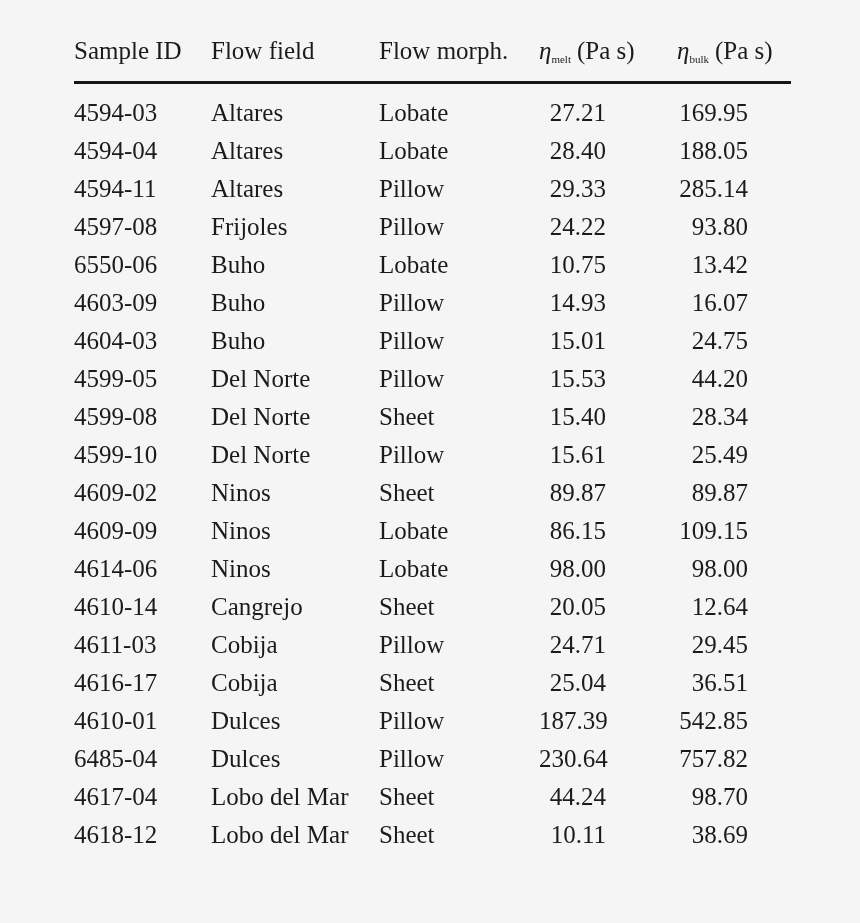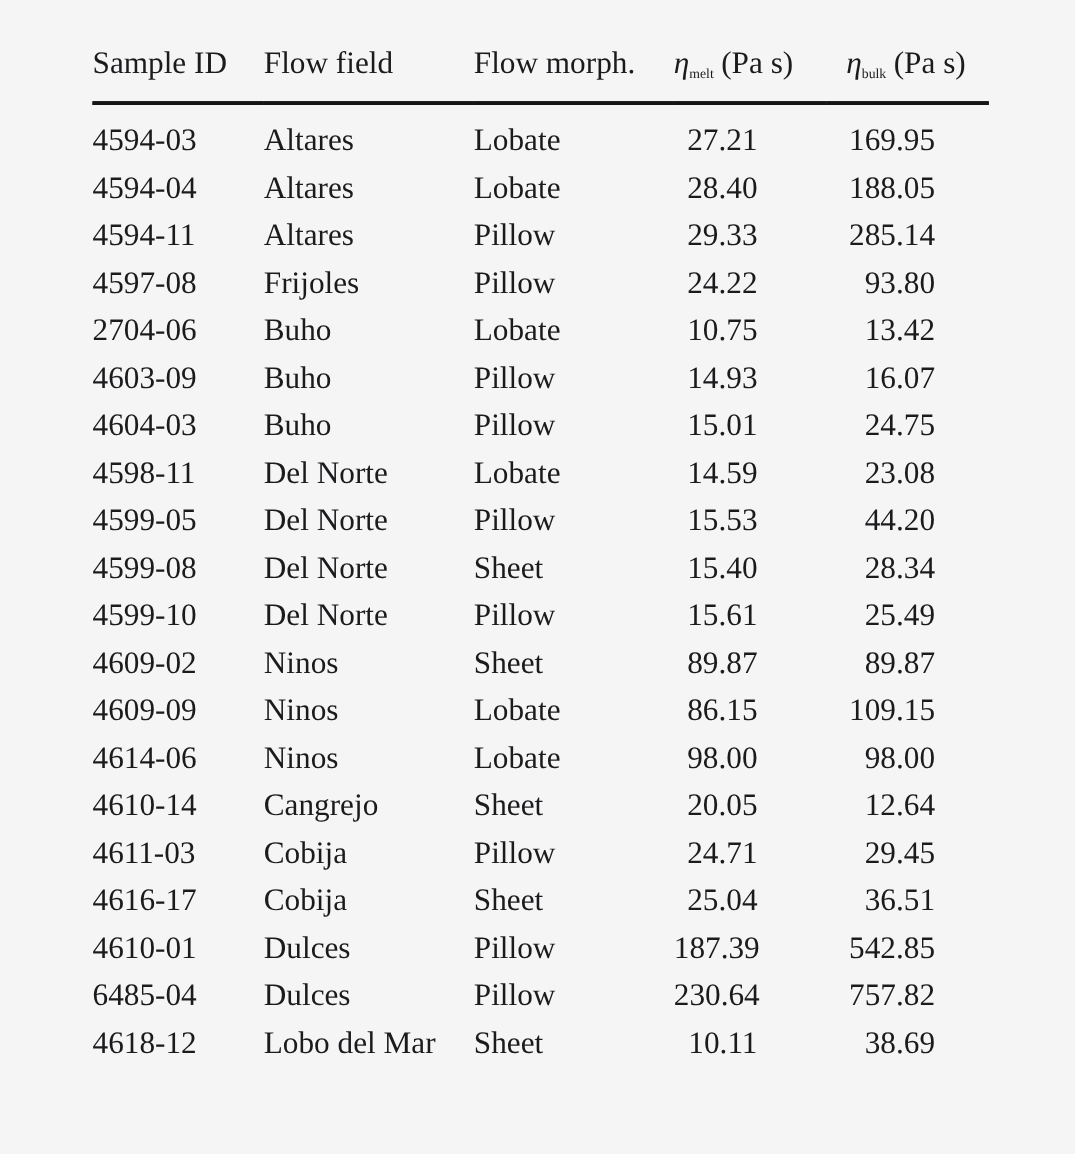--- a/index.html
+++ b/index.html
@@ -108,48 +108,41 @@
     <td class="num5">285.14</td>
   </tr>
         <tr>
     <td>4597-08</td>
     <td>Frijoles</td>
     <td>Pillow</td>
     <td class="num4">24.22</td>
     <td class="num5">93.80</td>
   </tr>
         <tr>
-    <td>2704-06</td>
+    <td>6550-06</td>
     <td>Buho</td>
     <td>Lobate</td>
     <td class="num4">10.75</td>
     <td class="num5">13.42</td>
   </tr>
         <tr>
     <td>4603-09</td>
     <td>Buho</td>
     <td>Pillow</td>
     <td class="num4">14.93</td>
     <td class="num5">16.07</td>
   </tr>
         <tr>
     <td>4604-03</td>
     <td>Buho</td>
     <td>Pillow</td>
     <td class="num4">15.01</td>
     <td class="num5">24.75</td>
   </tr>
         <tr>
-    <td>4598-11</td>
-    <td>Del Norte</td>
-    <td>Lobate</td>
-    <td class="num4">14.59</td>
-    <td class="num5">23.08</td>
-  </tr>
-        <tr>
     <td>4599-05</td>
     <td>Del Norte</td>
     <td>Pillow</td>
     <td class="num4">15.53</td>
     <td class="num5">44.20</td>
   </tr>
         <tr>
     <td>4599-08</td>
     <td>Del Norte</td>
     <td>Sheet</td>
@@ -211,20 +204,27 @@
     <td>Pillow</td>
     <td class="num4">187.39</td>
     <td class="num5">542.85</td>
   </tr>
         <tr>
     <td>6485-04</td>
     <td>Dulces</td>
     <td>Pillow</td>
     <td class="num4">230.64</td>
     <td class="num5">757.82</td>
+  </tr>
+        <tr>
+    <td>4617-04</td>
+    <td>Lobo del Mar</td>
+    <td>Sheet</td>
+    <td class="num4">44.24</td>
+    <td class="num5">98.70</td>
   </tr>
         <tr>
     <td>4618-12</td>
     <td>Lobo del Mar</td>
     <td>Sheet</td>
     <td class="num4">10.11</td>
     <td class="num5">38.69</td>
   </tr>
       </tbody>
   </table>

